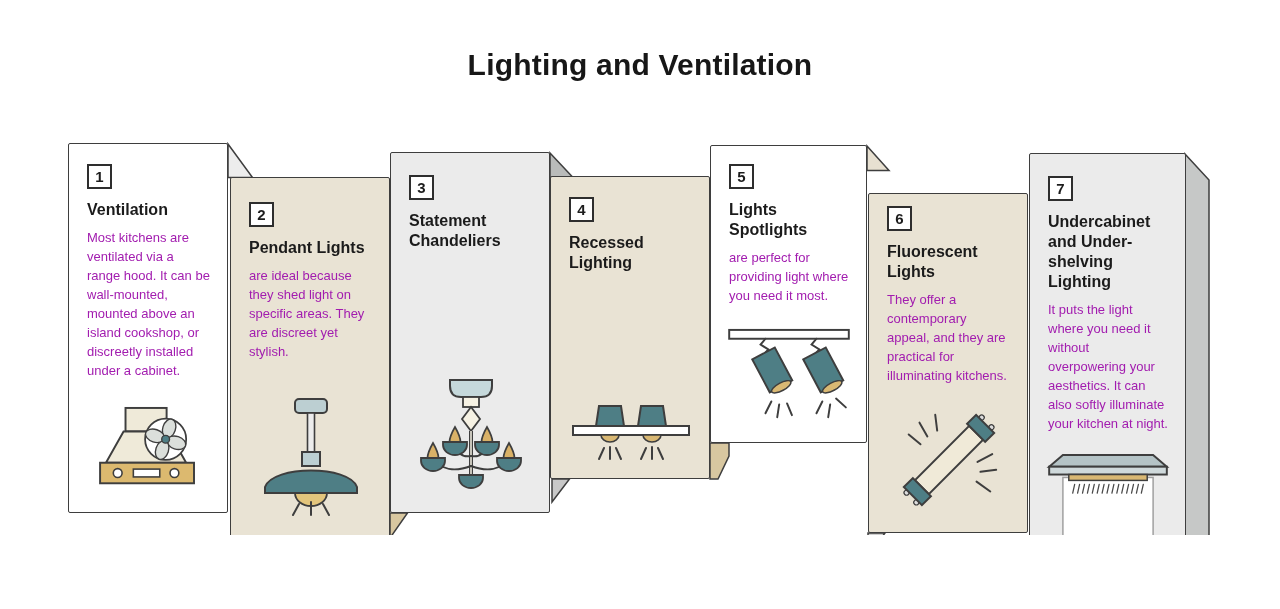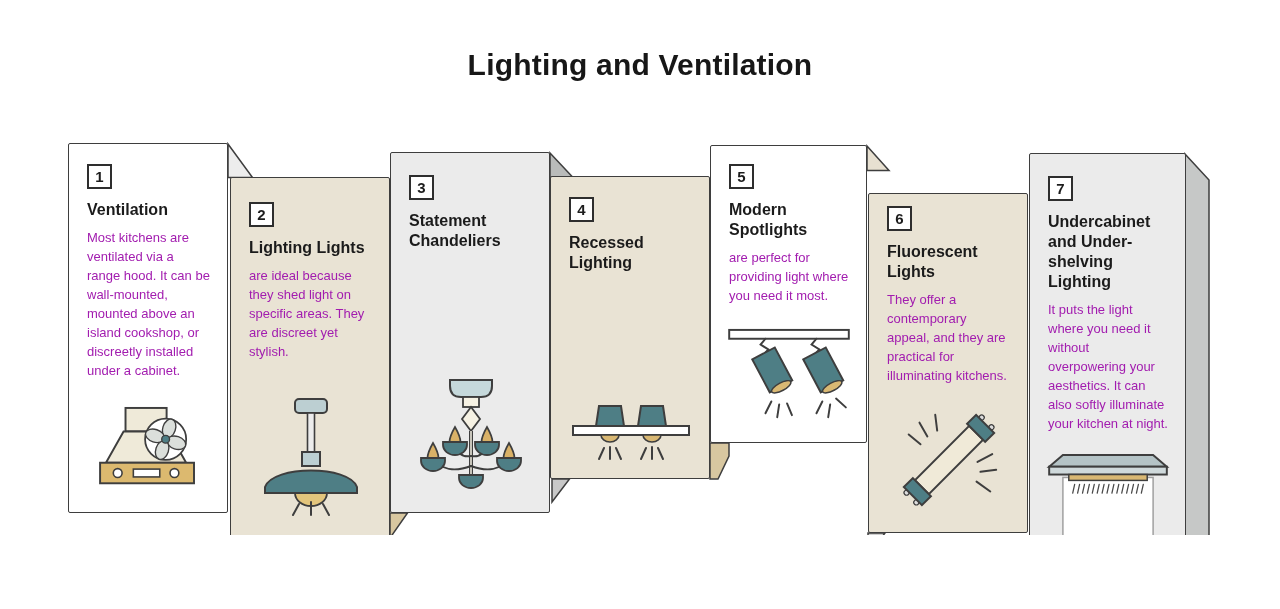--- a/index.html
+++ b/index.html
@@ -79,21 +79,21 @@
         </g>
         <circle cx="79" cy="34" r="4" fill="#4e7e85" stroke="#3e3e3e" stroke-width="1.4"></circle>
       </svg>
     </div>
   </div>
 
   <div class="card beige" style="left:230px; top:177px; width:160px; height:363px; padding-top:24px;">
     <div class="numbox">
         <span>2</span>
       </div>
-    <div class="card-title">Lighting Lights</div>
+    <div class="card-title">Pendant Lights</div>
     <div class="card-body">are ideal because they shed light on specific areas. They are discreet yet stylish.</div>
     <div class="illus" style="margin-bottom:12px;">
       <svg width="104" height="122" viewBox="0 0 104 122">
         <rect x="36" y="2" width="32" height="14" rx="4" fill="#bccfd2" stroke="#3e3e3e" stroke-width="2"></rect>
         <rect x="48.5" y="16" width="7" height="42" fill="#ececec" stroke="#3e3e3e" stroke-width="1.6"></rect>
         <rect x="43" y="55" width="18" height="14" fill="#bccfd2" stroke="#3e3e3e" stroke-width="2"></rect>
         <path d="M6,90 C14,68 90,68 98,90 L98,96 L6,96 Z" fill="#4e7e85" stroke="#3e3e3e" stroke-width="2"></path>
         <path d="M36,96 A16,13 0 0 0 68,96 Z" fill="#e3c57c" stroke="#3e3e3e" stroke-width="1.8"></path>
         <line class="ln" x1="40" y1="107" x2="34" y2="118"></line>
         <line class="ln" x1="52" y1="105" x2="52" y2="118"></line>
@@ -160,21 +160,21 @@
         <line class="ln" x1="83" y1="43" x2="83" y2="55"></line>
         <line class="ln" x1="89" y1="44" x2="94" y2="55"></line>
       </svg>
     </div>
   </div>
 
   <div class="card white" style="left:710px; top:145px; width:157px; height:298px; padding-top:18px;">
     <div class="numbox">
         <span>5</span>
       </div>
-    <div class="card-title">Modern Spotlights</div>
+    <div class="card-title">Lights Spotlights</div>
     <div class="card-body">are perfect for providing light where you need it most.</div>
     <div class="illus" style="margin-bottom:8px;">
       <svg width="130" height="100" viewBox="0 0 132 102">
         <rect x="5" y="4" width="122" height="9" fill="#ffffff" stroke="#3e3e3e" stroke-width="2"></rect>
         <polyline class="ln" points="42,13 37,19 45,24 40,29"></polyline>
         <polyline class="ln" points="94,13 89,19 97,24 92,29"></polyline>
         <g transform="translate(40,28) rotate(-28)">
           <rect x="-13" y="0" width="26" height="38" fill="#4e7e85" stroke="#3e3e3e" stroke-width="2"></rect>
           <ellipse cx="0" cy="38.5" rx="11" ry="4" fill="#d9b873" stroke="#3e3e3e" stroke-width="1.5"></ellipse>
         </g>

